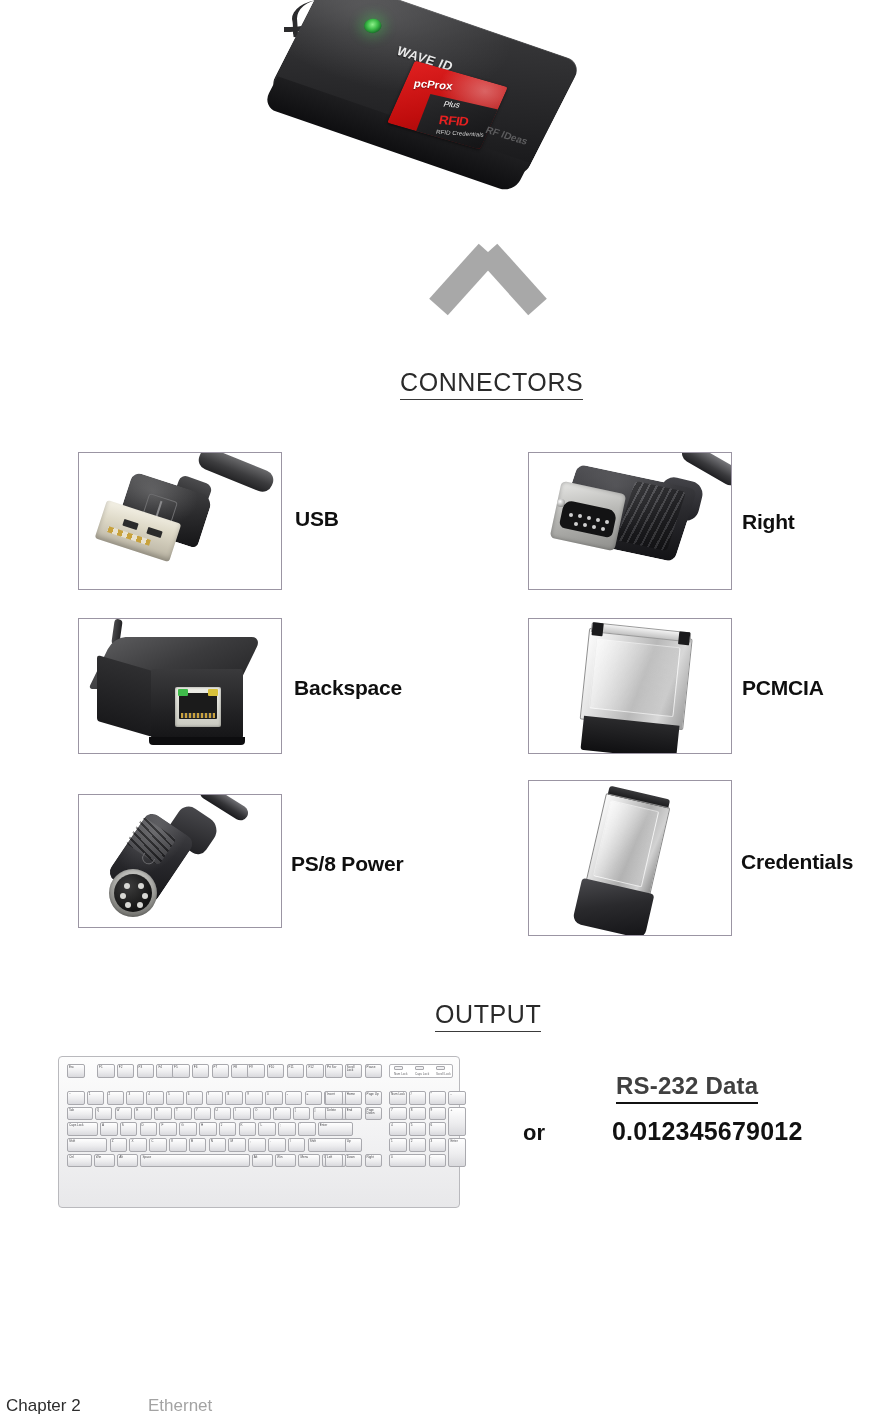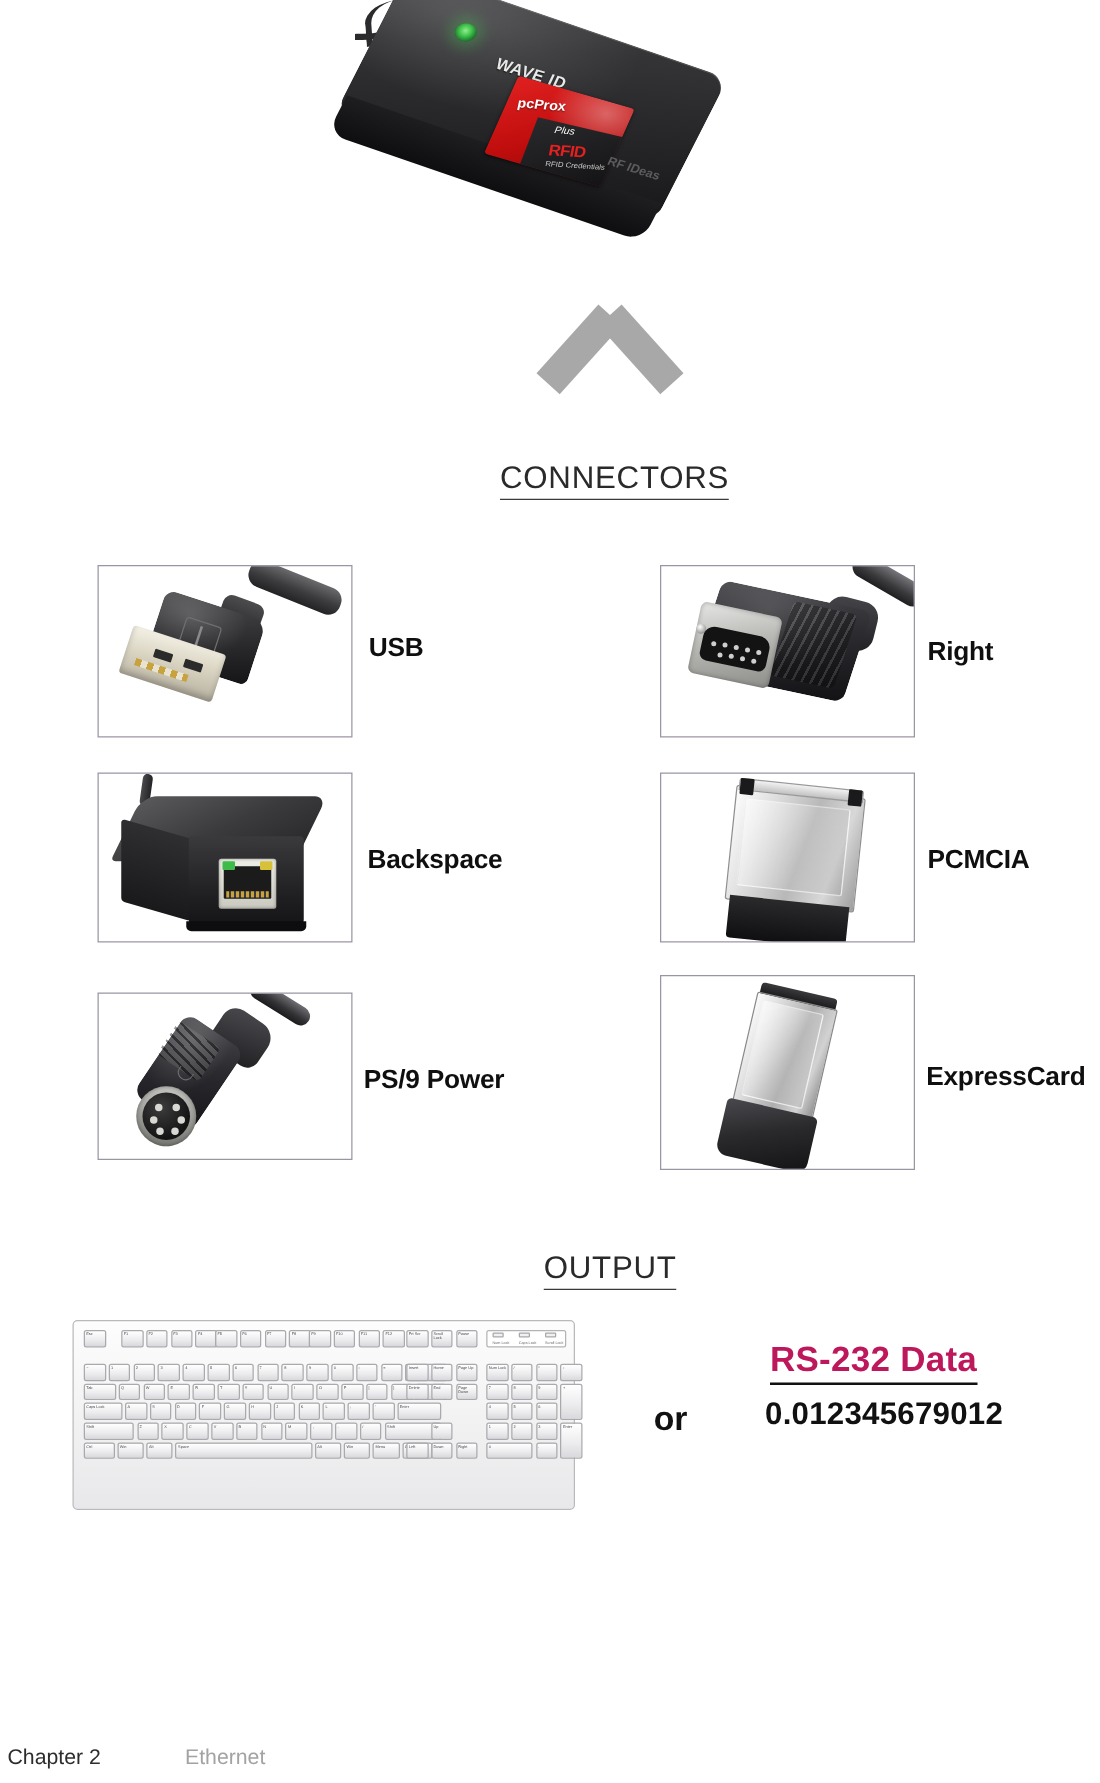--- a/index.html
+++ b/index.html
@@ -540,28 +540,28 @@
   .led-dot {
     position: absolute; width: 9px; height: 4px;
     background: #f0f0f2; border: 1px solid #a8a8ac; border-radius: 1px;
   }
   .led-txt { position: absolute; font-size: 3px; color: #6a6a6e; }
 
   
   .out-or {
     position: absolute;
     left: 523px; top: 1120px;
-    font-size: 27px; font-weight: 700;
+    font-size: 22px; font-weight: 700;
     color: #111;
   }
   .out-rs {
     position: absolute;
     left: 616px; top: 1072px;
-    font-size: 28px; font-weight: 700;
-    color: #be185d;
+    font-size: 24px; font-weight: 700;
+    color: #404040;
     letter-spacing: 0.2px;
     border-bottom: 2.5px solid #111;
     padding-bottom: 2px;
     white-space: nowrap;
   }
   .out-num {
     position: absolute;
     left: 612px; top: 1117px;
     font-size: 25px; font-weight: 700;
     color: #111;
@@ -701,35 +701,35 @@
       <div class="ps2-ring"></div>
       <div class="ps2-face"></div>
       <div class="ps2-pin" style="left:45px; top:88px;"></div>
       <div class="ps2-pin" style="left:59px; top:88px;"></div>
       <div class="ps2-pin" style="left:41px; top:98px;"></div>
       <div class="ps2-pin" style="left:63px; top:98px;"></div>
       <div class="ps2-pin" style="left:46px; top:107px;"></div>
       <div class="ps2-pin" style="left:58px; top:107px;"></div>
     </div>
   </div>
-  <div class="conn-label">PS/9 Power</div>
+  <div class="conn-label">PS/8 Power</div>
 </div>
 
 <div class="conn-item" id="conn-express">
   <div class="conn-box">
     <div class="usb-art">
       <div class="exp-card">
         <div class="exp-topcap"></div>
         <div class="exp-silver"></div>
         <div class="exp-sheen"></div>
         <div class="exp-black"></div>
       </div>
     </div>
   </div>
-  <div class="conn-label">ExpressCard</div>
+  <div class="conn-label">Credentials</div>
 </div>
 
 <div class="section-heading" id="heading-output">
   <span class="ul">OUTPUT</span>
 </div>
 
 <div class="kbd">
   <div class="kbd-zone" id="kbd-build">
       <div class="key" style="left: 0px; top: 0px; width: 17.6px; height: 13.5px;">Esc</div>
       <div class="key" style="left: 30px; top: 0px; width: 17.6px; height: 13.5px;">F1</div>

